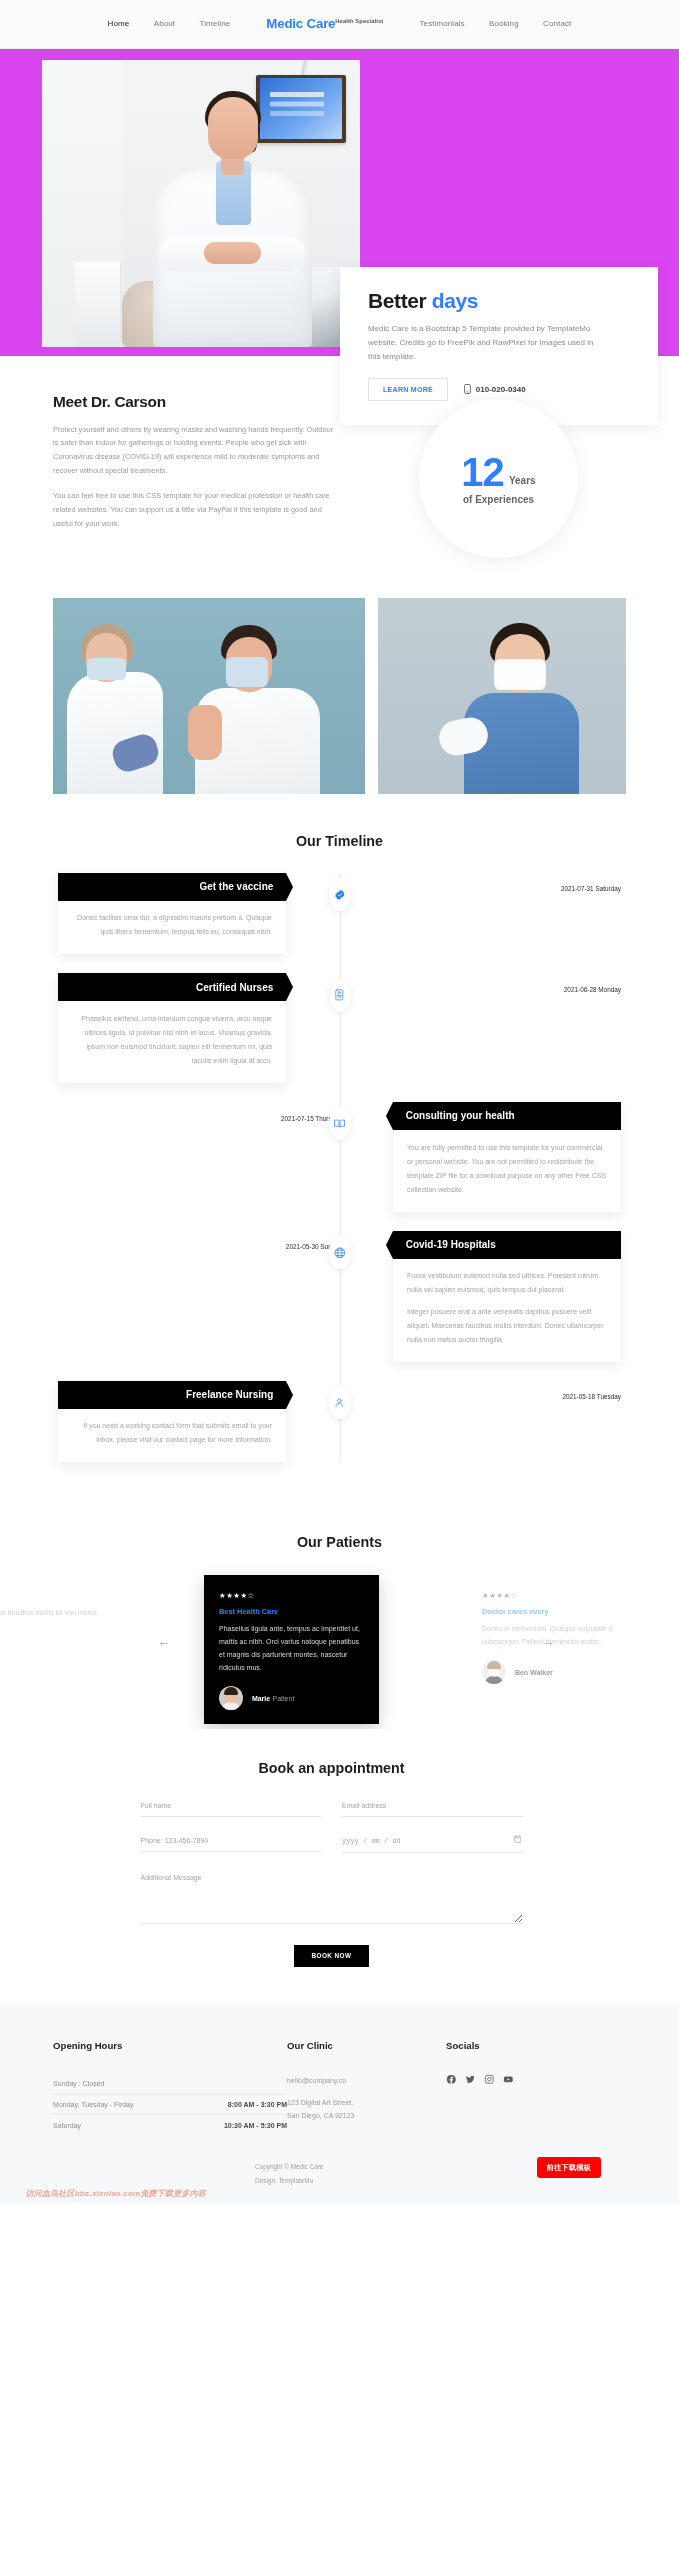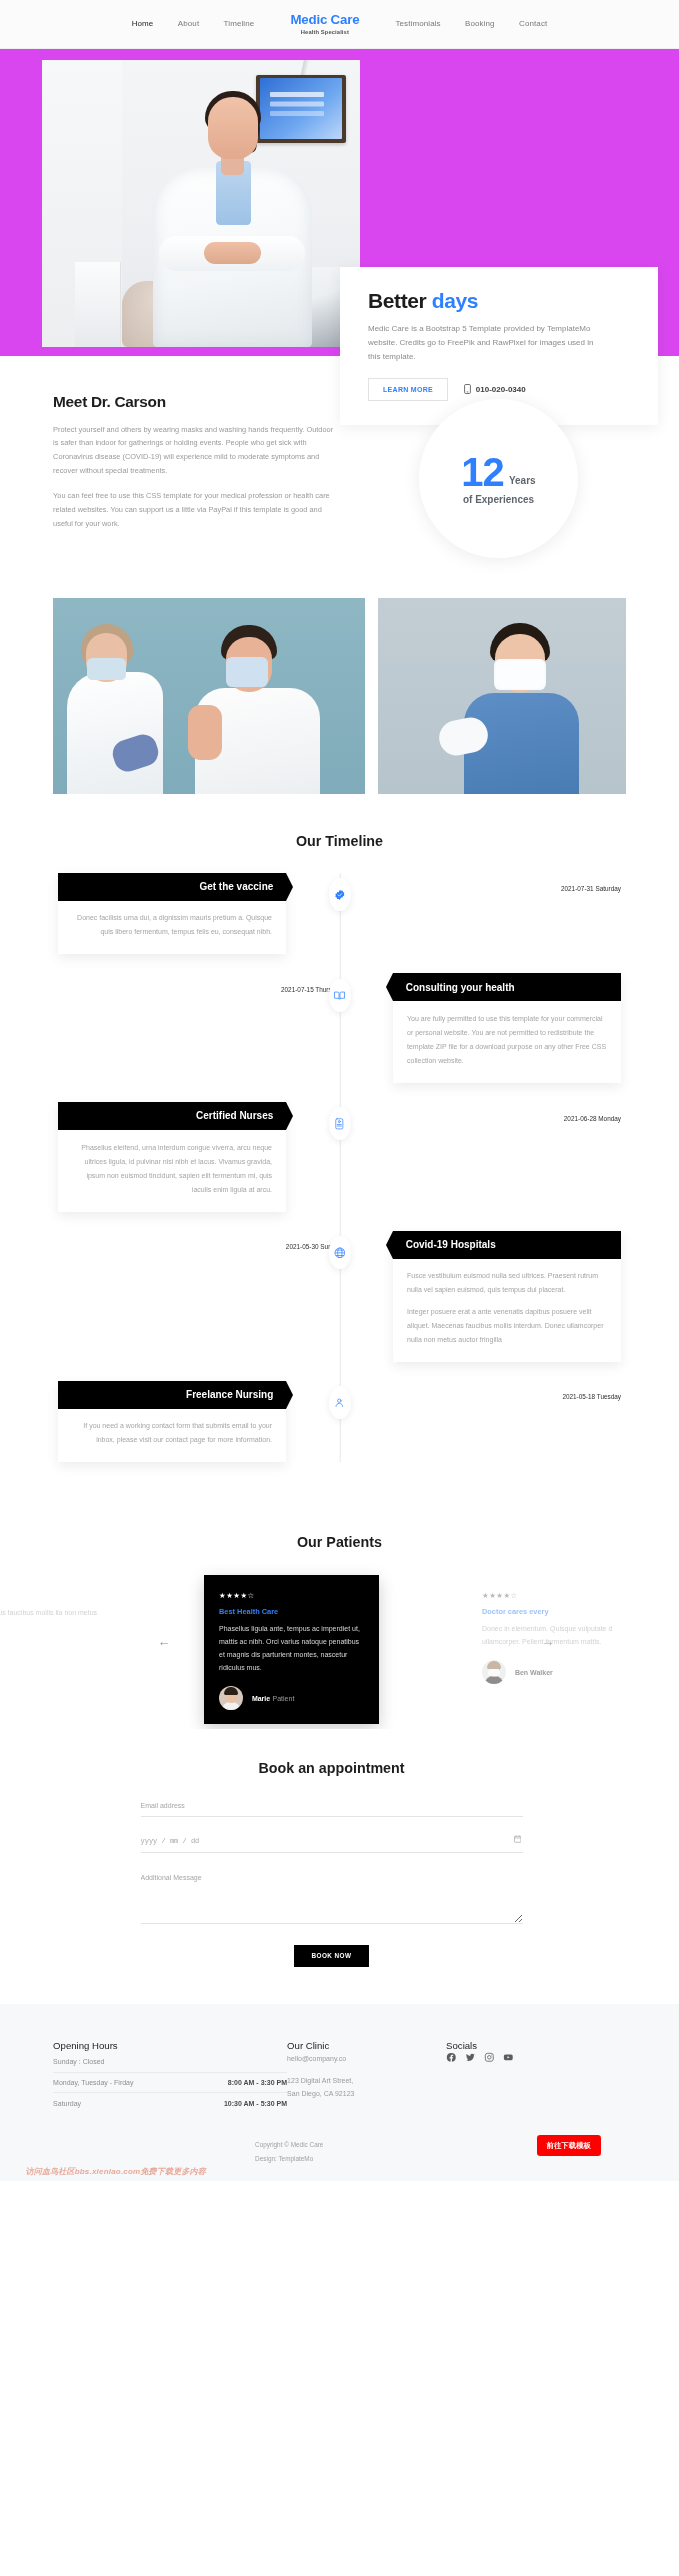--- a/index.html
+++ b/index.html
@@ -36,21 +36,21 @@
     font-size: 8px;
     color: #7a7a7a;
     text-decoration: none;
     letter-spacing: 0.1px;
     font-weight: 400;
     cursor: pointer;
     white-space: nowrap;
   }
   .nav-link.active { color: #1f1f1f; font-weight: 400; }
   .brand {
-    display: flex; flex-direction: column; align-items: center;
+    display: flex; flex-direction: row; 
     margin: 0 11.7px; cursor: pointer;
   }
   .brand-title {
     font-size: 13.3px; font-weight: 700; color: #2f80ff;
     letter-spacing: -0.2px; line-height: 1.05;
   }
   .brand-sub {
     font-size: 5.8px; font-weight: 700; color: #555; margin-top: 1.1px;
     letter-spacing: 0.1px;
   }
@@ -321,21 +321,21 @@
     font-size: 6.4px; font-weight: 700; letter-spacing: 0.4px;
     padding: 7.4px 18px; cursor: pointer;
   }
 
   
   .footer { background: #f7f8f9; padding: 36px 0 15px 0; position: relative; }
   .foot-inner { width: 594px; margin: 0 auto; display: flex; padding: 0 10.6px; }
   .foot-col-1 { width: 234px; }
   .foot-col-2 { width: 159px; }
   .foot-col-3 { flex: 1; }
-  .foot-h { font-size: 9.6px; font-weight: 400; color: #1d1d1d; margin-bottom: 1px; }
+  .foot-h { font-size: 9.6px; font-weight: 700; color: #1d1d1d; margin-bottom: 23px; }
   .hours-line {
     display: flex; justify-content: space-between; align-items: baseline;
     padding: 6.4px 0; border-bottom: 0.5px solid #e9eaeb; font-size: 7px; color: #8e8e8e;
   }
   .hours-line:first-of-type { border-bottom: 0.5px solid #e9eaeb; }
   .hours-line:last-child { border-bottom: none; }
   .hours-time { font-weight: 700; color: #4a4a4a; }
   .foot-p { font-size: 7px; line-height: 1.9; color: #9b9b9b; margin-bottom: 8.5px; }
   .socials { display: flex; gap: 8.5px; margin-top: 1.1px; }
   .soc { width: 10.6px; height: 10.6px; color: #5d5d5d; cursor: pointer; }
@@ -477,52 +477,52 @@
         </div>
         <div class="tl-dot">
           <svg width="11.7" height="11.7" viewBox="0 0 24 24">
               <path fill="#2f80ff" d="M12 1.6l2.3 2.1 3.1-.4 1 3 2.9 1.2-1 3 1 3-2.9 1.2-1 3-3.1-.4L12 22.4l-2.3-2.1-3.1.4-1-3-2.9-1.2 1-3-1-3 2.9-1.2 1-3 3.1.4z"></path>
               <path fill="none" stroke="#fff" stroke-width="1.6" stroke-linecap="round" stroke-linejoin="round" d="M8.3 12.1l2.5 2.5 4.9-5"></path>
             </svg>
         </div>
         <div class="tl-date">2021-07-31 Saturday</div>
       </div>
 
+      <div class="tl-row left">
+        <div class="tl-card">
+          <div class="tl-head">Certified Nurses</div>
+          <div class="tl-body">
+            <p>Phasellus eleifend, urna interdum congue viverra, arcu neque ultrices ligula, id pulvinar nisi nibh et lacus. Vivamus gravida, ipsum non euismod tincidunt, sapien elit fermentum mi, quis iaculis enim ligula at arcu.</p>
+          </div>
+        </div>
+        <div class="tl-dot">
+          <svg width="10.6" height="11.7" viewBox="0 0 24 26" fill="none" stroke="#2f80ff" stroke-width="1.6" stroke-linecap="round">
+              <rect x="4" y="1.5" width="16" height="23" rx="3"></rect>
+              <circle cx="12" cy="8" r="2.4"></circle>
+              <line x1="7.5" y1="14.5" x2="16.5" y2="14.5"></line>
+              <line x1="7.5" y1="18" x2="16.5" y2="18"></line>
+            </svg>
+        </div>
+        <div class="tl-date">2021-06-28 Monday</div>
+      </div>
+
       <div class="tl-row right">
         <div class="tl-date">2021-07-15 Thursday</div>
         <div class="tl-dot">
           <svg width="11" height="11" viewBox="0 0 24 24" fill="none" stroke="#2f80ff" stroke-width="1.6" stroke-linecap="round" stroke-linejoin="round">
               <path d="M2 4.5h6a3 3 0 013 3V20a2.4 2.4 0 00-2.4-2H2z"></path>
               <path d="M22 4.5h-6a3 3 0 00-3 3V20a2.4 2.4 0 012.4-2H22z"></path>
             </svg>
         </div>
         <div class="tl-card">
           <div class="tl-head">Consulting your health</div>
           <div class="tl-body">
             <p>You are fully permitted to use this template for your commercial or personal website. You are not permitted to redistribute the template ZIP file for a download purpose on any other Free CSS collection website.</p>
           </div>
         </div>
-      </div>
-
-      <div class="tl-row left">
-        <div class="tl-card">
-          <div class="tl-head">Certified Nurses</div>
-          <div class="tl-body">
-            <p>Phasellus eleifend, urna interdum congue viverra, arcu neque ultrices ligula, id pulvinar nisi nibh et lacus. Vivamus gravida, ipsum non euismod tincidunt, sapien elit fermentum mi, quis iaculis enim ligula at arcu.</p>
-          </div>
-        </div>
-        <div class="tl-dot">
-          <svg width="10.6" height="11.7" viewBox="0 0 24 26" fill="none" stroke="#2f80ff" stroke-width="1.6" stroke-linecap="round">
-              <rect x="4" y="1.5" width="16" height="23" rx="3"></rect>
-              <circle cx="12" cy="8" r="2.4"></circle>
-              <line x1="7.5" y1="14.5" x2="16.5" y2="14.5"></line>
-              <line x1="7.5" y1="18" x2="16.5" y2="18"></line>
-            </svg>
-        </div>
-        <div class="tl-date">2021-06-28 Monday</div>
       </div>
 
       <div class="tl-row right">
         <div class="tl-date">2021-05-30 Sunday</div>
         <div class="tl-dot">
           <svg width="11.7" height="11.7" viewBox="0 0 24 24" fill="none" stroke="#2f80ff" stroke-width="1.5">
               <circle cx="12" cy="12" r="10"></circle>
               <ellipse cx="12" cy="12" rx="4.4" ry="10"></ellipse>
               <line x1="2" y1="12" x2="22" y2="12"></line>
               <line x1="3.5" y1="6.5" x2="20.5" y2="6.5"></line>
@@ -605,20 +605,24 @@
         </div>
       </div>
 
     </div>
   </div>
 
   <div class="booking">
     <h2 class="sec-title-c">Book an appointment</h2>
     <div class="form-wrap">
       <div class="form-grid">
+        <div class="form-col">
+          <input class="fld" type="text" placeholder="Full name" style="">
+          <input class="fld" type="text" placeholder="Phone: 123-456-7890" style="">
+        </div>
         <div class="form-col">
           <input class="fld" type="text" placeholder="Email address" style="">
           <div class="date-row">
             <input class="fld" type="text" placeholder="yyyy / mm / dd" style="">
             <span class="cal-ico">
               <svg width="7.4" height="8" viewBox="0 0 16 17" fill="none" stroke="#8d8d8d" stroke-width="1.2">
                   <rect x="1" y="2.6" width="14" height="13" rx="1.6"></rect>
                   <line x1="1" y1="6.2" x2="15" y2="6.2"></line>
                   <line x1="4.6" y1="1" x2="4.6" y2="3.6"></line>
                   <line x1="11.4" y1="1" x2="11.4" y2="3.6"></line>

